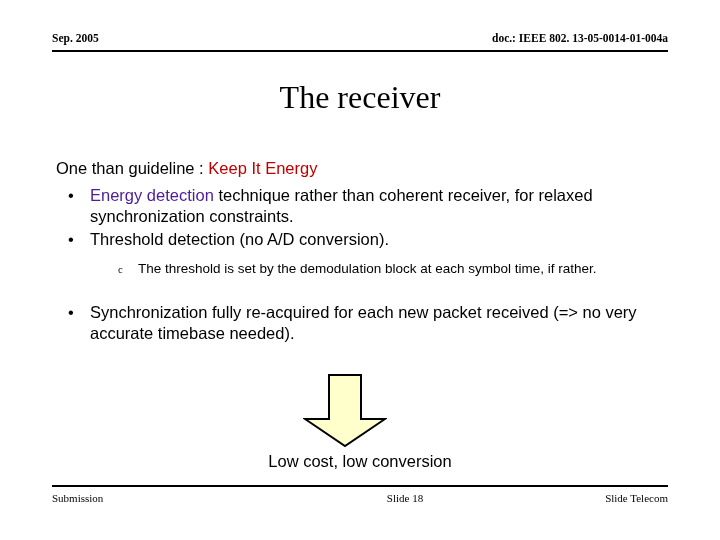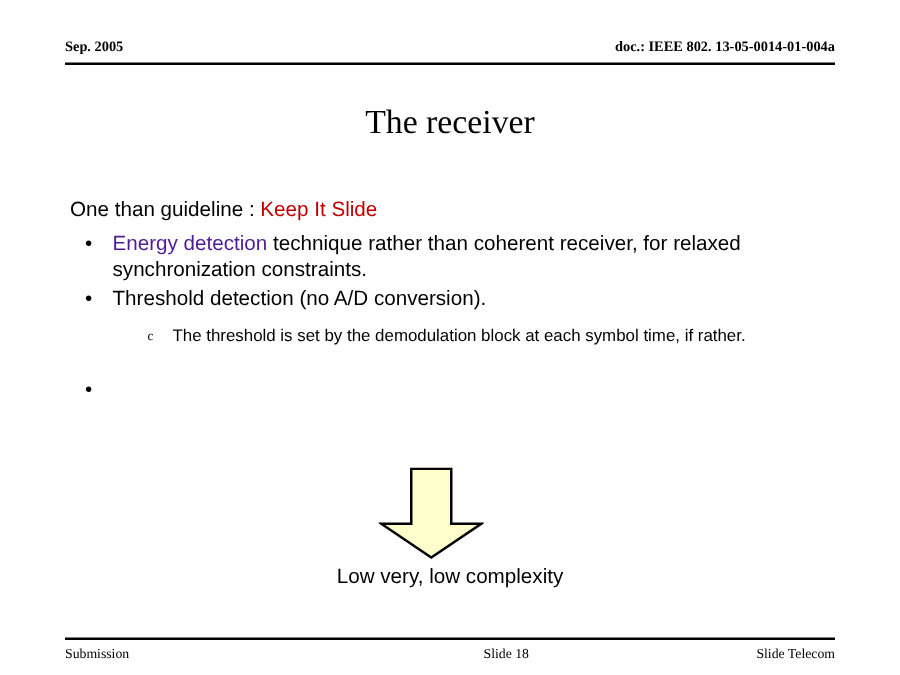--- a/index.html
+++ b/index.html
@@ -46,21 +46,21 @@
   }
 
   
   .slide-title {
     position: absolute;
     left: 0;
     top: 78px;
     width: 720px;
     text-align: center;
     font-family: "Liberation Serif", serif;
-    font-size: 27px;
+    font-size: 32px;
     line-height: 38px;
     font-weight: normal;
     color: #000000;
   }
 
   
   .slide-body {
     position: absolute;
     left: 56px;
     top: 157px;
@@ -129,21 +129,21 @@
     width: 720px;
     text-align: center;
     font-size: 16.5px;
     line-height: 22px;
   }
 
   
   .slide-footer {
     position: absolute;
     left: 52px;
-    top: 510px;
+    top: 485px;
     width: 616px;
     height: 24px;
   }
   .slide-footer .ftr-rule {
     position: absolute;
     left: 0;
     right: 0;
     top: 0;
     height: 2px;
     background: #000000;
@@ -167,21 +167,21 @@
   <div class="hdr-left">Sep. 2005</div>
   <div class="hdr-right">doc.: IEEE 802. 13-05-0014-01-004a</div>
   <div class="hdr-rule"></div>
 </div>
 
 <div class="slide-title">The receiver</div>
 
 <div class="slide-body">
 
   <div class="lead-line">
-    <span>One than guideline : </span><span class="accent-red" style="color: rgb(192, 0, 0);">Keep It Slide</span>
+    <span>One than guideline : </span><span class="accent-red" style="color: rgb(192, 0, 0);">Keep It Energy</span>
   </div>
 
   <div class="bullet-l1">
     <span class="marker">•</span>
     <span class="accent-green" style="color: #4c1d95;">Energy detection</span><span> technique rather than coherent receiver, for relaxed synchronization constraints.</span>
   </div>
 
   <div class="bullet-l1">
     <span class="marker">•</span>
     <span>Threshold detection (no A/D conversion).</span>
@@ -189,30 +189,31 @@
 
   <div class="bullet-l2">
     <span class="marker">c</span>
     <span>The threshold is set by the demodulation block at each symbol time, if rather.</span>
   </div>
 
   <div class="gap-after-sub"></div>
 
   <div class="bullet-l1">
     <span class="marker">•</span>
+    <span>Synchronization fully re-acquired for each new packet received (=&gt; no very accurate timebase needed).</span>
   </div>
 
 </div>
 
 <div class="arrow-wrap">
   <svg width="84" height="74" viewBox="0 0 84 74">
     <polygon id="arrow-poly" points="26,1 58,1 58,45 82,45 42,72 2,45 26,45" stroke-width="2" stroke-linejoin="miter" fill="#FFFFCC" stroke="#000000"></polygon>
   </svg>
 </div>
 
-<div class="slide-caption">Low very, low complexity</div>
+<div class="slide-caption">Low cost, low conversion</div>
 
 <div class="slide-footer">
   <div class="ftr-rule"></div>
   <div class="ftr-item ftr-left">Submission</div>
   <div class="ftr-item ftr-center">Slide 18</div>
   <div class="ftr-item ftr-right">Slide Telecom</div>
 </div>
 
 </body></html>

